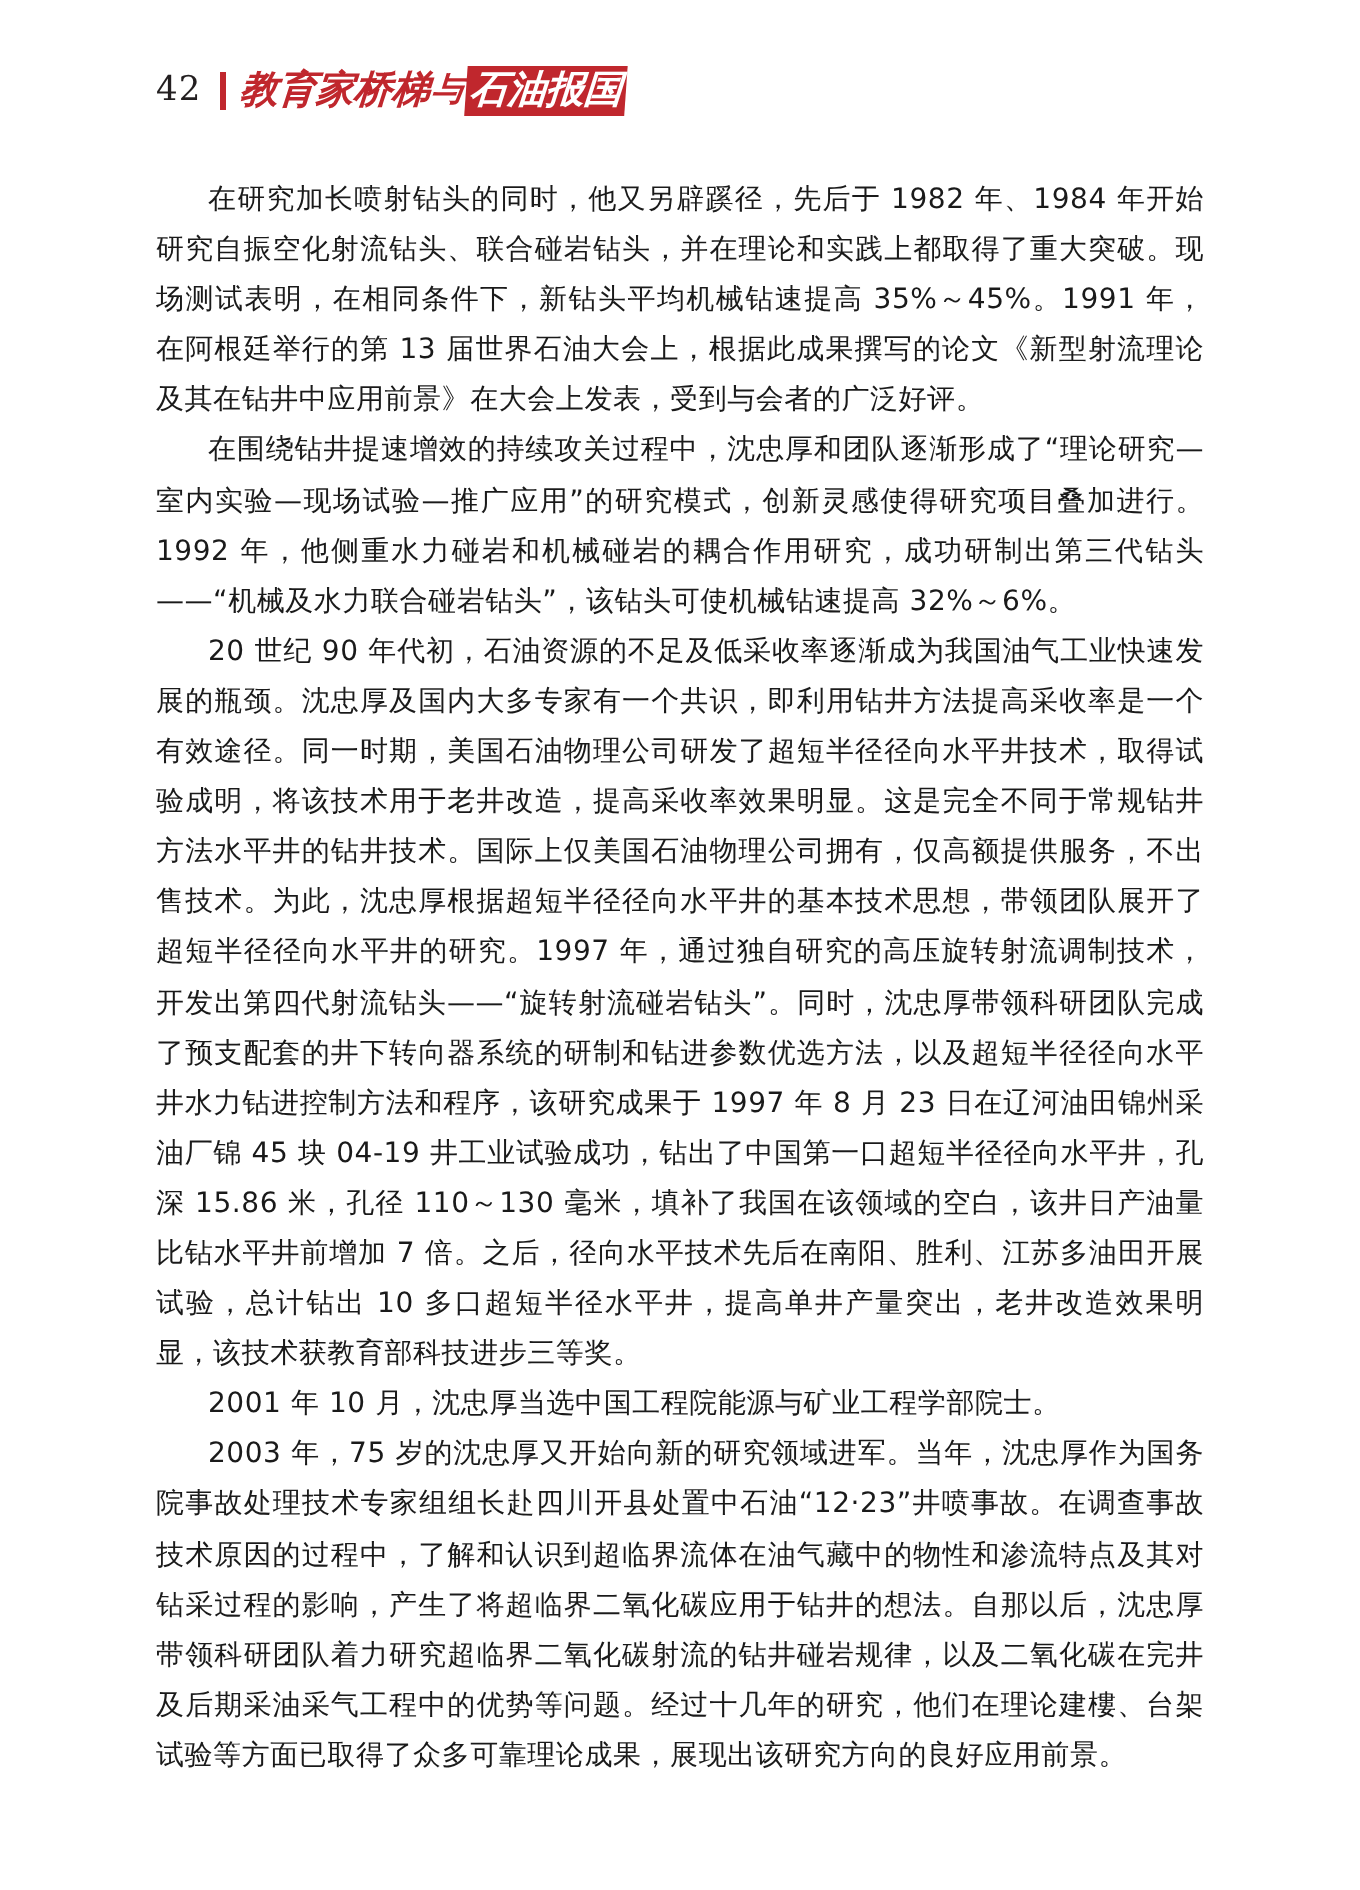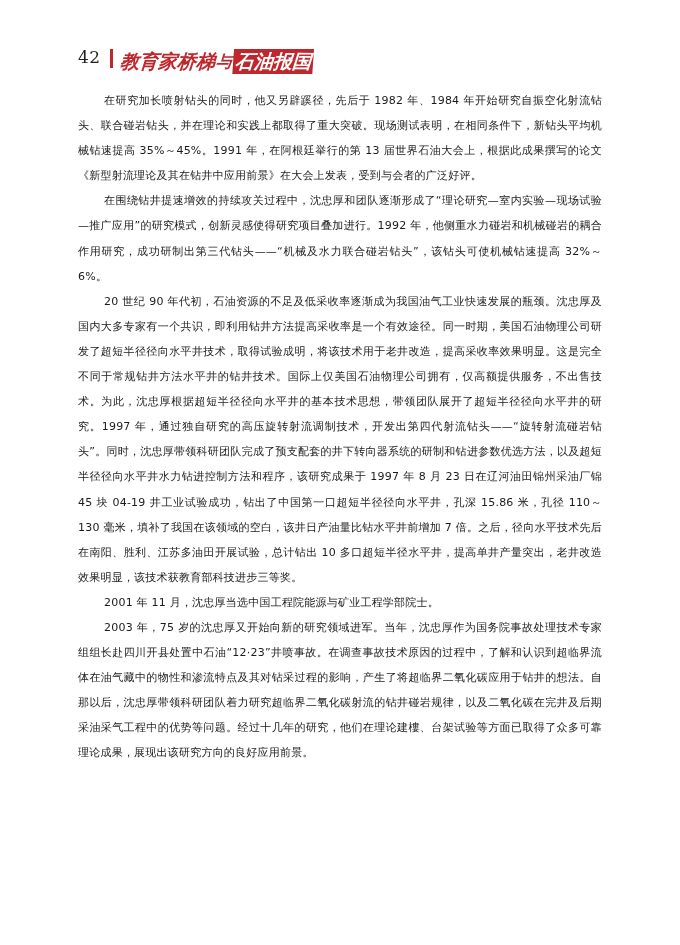--- a/index.html
+++ b/index.html
@@ -15,23 +15,24 @@
   }
   .page {
     position: relative;
     width: 680px;
     height: 945px;
     box-sizing: border-box;
   }
   
   .header {
     position: absolute;
-    top: 49px;
+    top: 30px;
     left: 78px;
     display: flex;
+    align-items: center;
     height: 30px;
   }
   .page-number {
     font-family: "DejaVu Serif", "Liberation Serif", serif;
     font-size: 17px;
     color: #231f20;
     line-height: 1;
     margin-right: 9px;
     letter-spacing: 0.5px;
   }
@@ -65,21 +66,21 @@
   
   .body {
     position: absolute;
     top: 88px;
     left: 78px;
     width: 524px;
   }
   p.para {
     margin: 0 0 0 0;
     font-family: "DejaVu Sans", "Liberation Sans", sans-serif;
-    font-size: 11px;
+    font-size: 14px;
     line-height: 25.1px;
     color: #1a1a1a;
     text-align: justify;
     text-justify: inter-ideograph;
     text-indent: 26px;
     letter-spacing: 0.02em;
   }
 </style>
 </head>
 <body>
@@ -91,17 +92,17 @@
     <span class="header-rule"></span>
     <span class="header-title">
       <span>教育家</span><span>桥梯</span><span class="mid">与</span><span class="hl">石油报国</span>
     </span>
   </div>
 
   <div class="body">
     <p class="para">在研究加长喷射钻头的同时，他又另辟蹊径，先后于 1982 年、1984 年开始研究自振空化射流钻头、联合碰岩钻头，并在理论和实践上都取得了重大突破。现场测试表明，在相同条件下，新钻头平均机械钻速提高 35%～45%。1991 年，在阿根廷举行的第 13 届世界石油大会上，根据此成果撰写的论文《新型射流理论及其在钻井中应用前景》在大会上发表，受到与会者的广泛好评。</p>
     <p class="para">在围绕钻井提速增效的持续攻关过程中，沈忠厚和团队逐渐形成了“理论研究—室内实验—现场试验—推广应用”的研究模式，创新灵感使得研究项目叠加进行。1992 年，他侧重水力碰岩和机械碰岩的耦合作用研究，成功研制出第三代钻头——“机械及水力联合碰岩钻头”，该钻头可使机械钻速提高 32%～6%。</p>
     <p class="para">20 世纪 90 年代初，石油资源的不足及低采收率逐渐成为我国油气工业快速发展的瓶颈。沈忠厚及国内大多专家有一个共识，即利用钻井方法提高采收率是一个有效途径。同一时期，美国石油物理公司研发了超短半径径向水平井技术，取得试验成明，将该技术用于老井改造，提高采收率效果明显。这是完全不同于常规钻井方法水平井的钻井技术。国际上仅美国石油物理公司拥有，仅高额提供服务，不出售技术。为此，沈忠厚根据超短半径径向水平井的基本技术思想，带领团队展开了超短半径径向水平井的研究。1997 年，通过独自研究的高压旋转射流调制技术，开发出第四代射流钻头——“旋转射流碰岩钻头”。同时，沈忠厚带领科研团队完成了预支配套的井下转向器系统的研制和钻进参数优选方法，以及超短半径径向水平井水力钻进控制方法和程序，该研究成果于 1997 年 8 月 23 日在辽河油田锦州采油厂锦 45 块 04-19 井工业试验成功，钻出了中国第一口超短半径径向水平井，孔深 15.86 米，孔径 110～130 毫米，填补了我国在该领域的空白，该井日产油量比钻水平井前增加 7 倍。之后，径向水平技术先后在南阳、胜利、江苏多油田开展试验，总计钻出 10 多口超短半径水平井，提高单井产量突出，老井改造效果明显，该技术获教育部科技进步三等奖。</p>
-    <p class="para">2001 年 11 月，沈忠厚当选中国工程院能源与矿业工程学部院士。</p>
+    <p class="para">2001 年 10 月，沈忠厚当选中国工程院能源与矿业工程学部院士。</p>
     <p class="para">2003 年，75 岁的沈忠厚又开始向新的研究领域进军。当年，沈忠厚作为国务院事故处理技术专家组组长赴四川开县处置中石油“12·23”井喷事故。在调查事故技术原因的过程中，了解和认识到超临界流体在油气藏中的物性和渗流特点及其对钻采过程的影响，产生了将超临界二氧化碳应用于钻井的想法。自那以后，沈忠厚带领科研团队着力研究超临界二氧化碳射流的钻井碰岩规律，以及二氧化碳在完井及后期采油采气工程中的优势等问题。经过十几年的研究，他们在理论建樓、台架试验等方面已取得了众多可靠理论成果，展现出该研究方向的良好应用前景。</p>
   </div>
 
 </div>
 
 </body></html>

